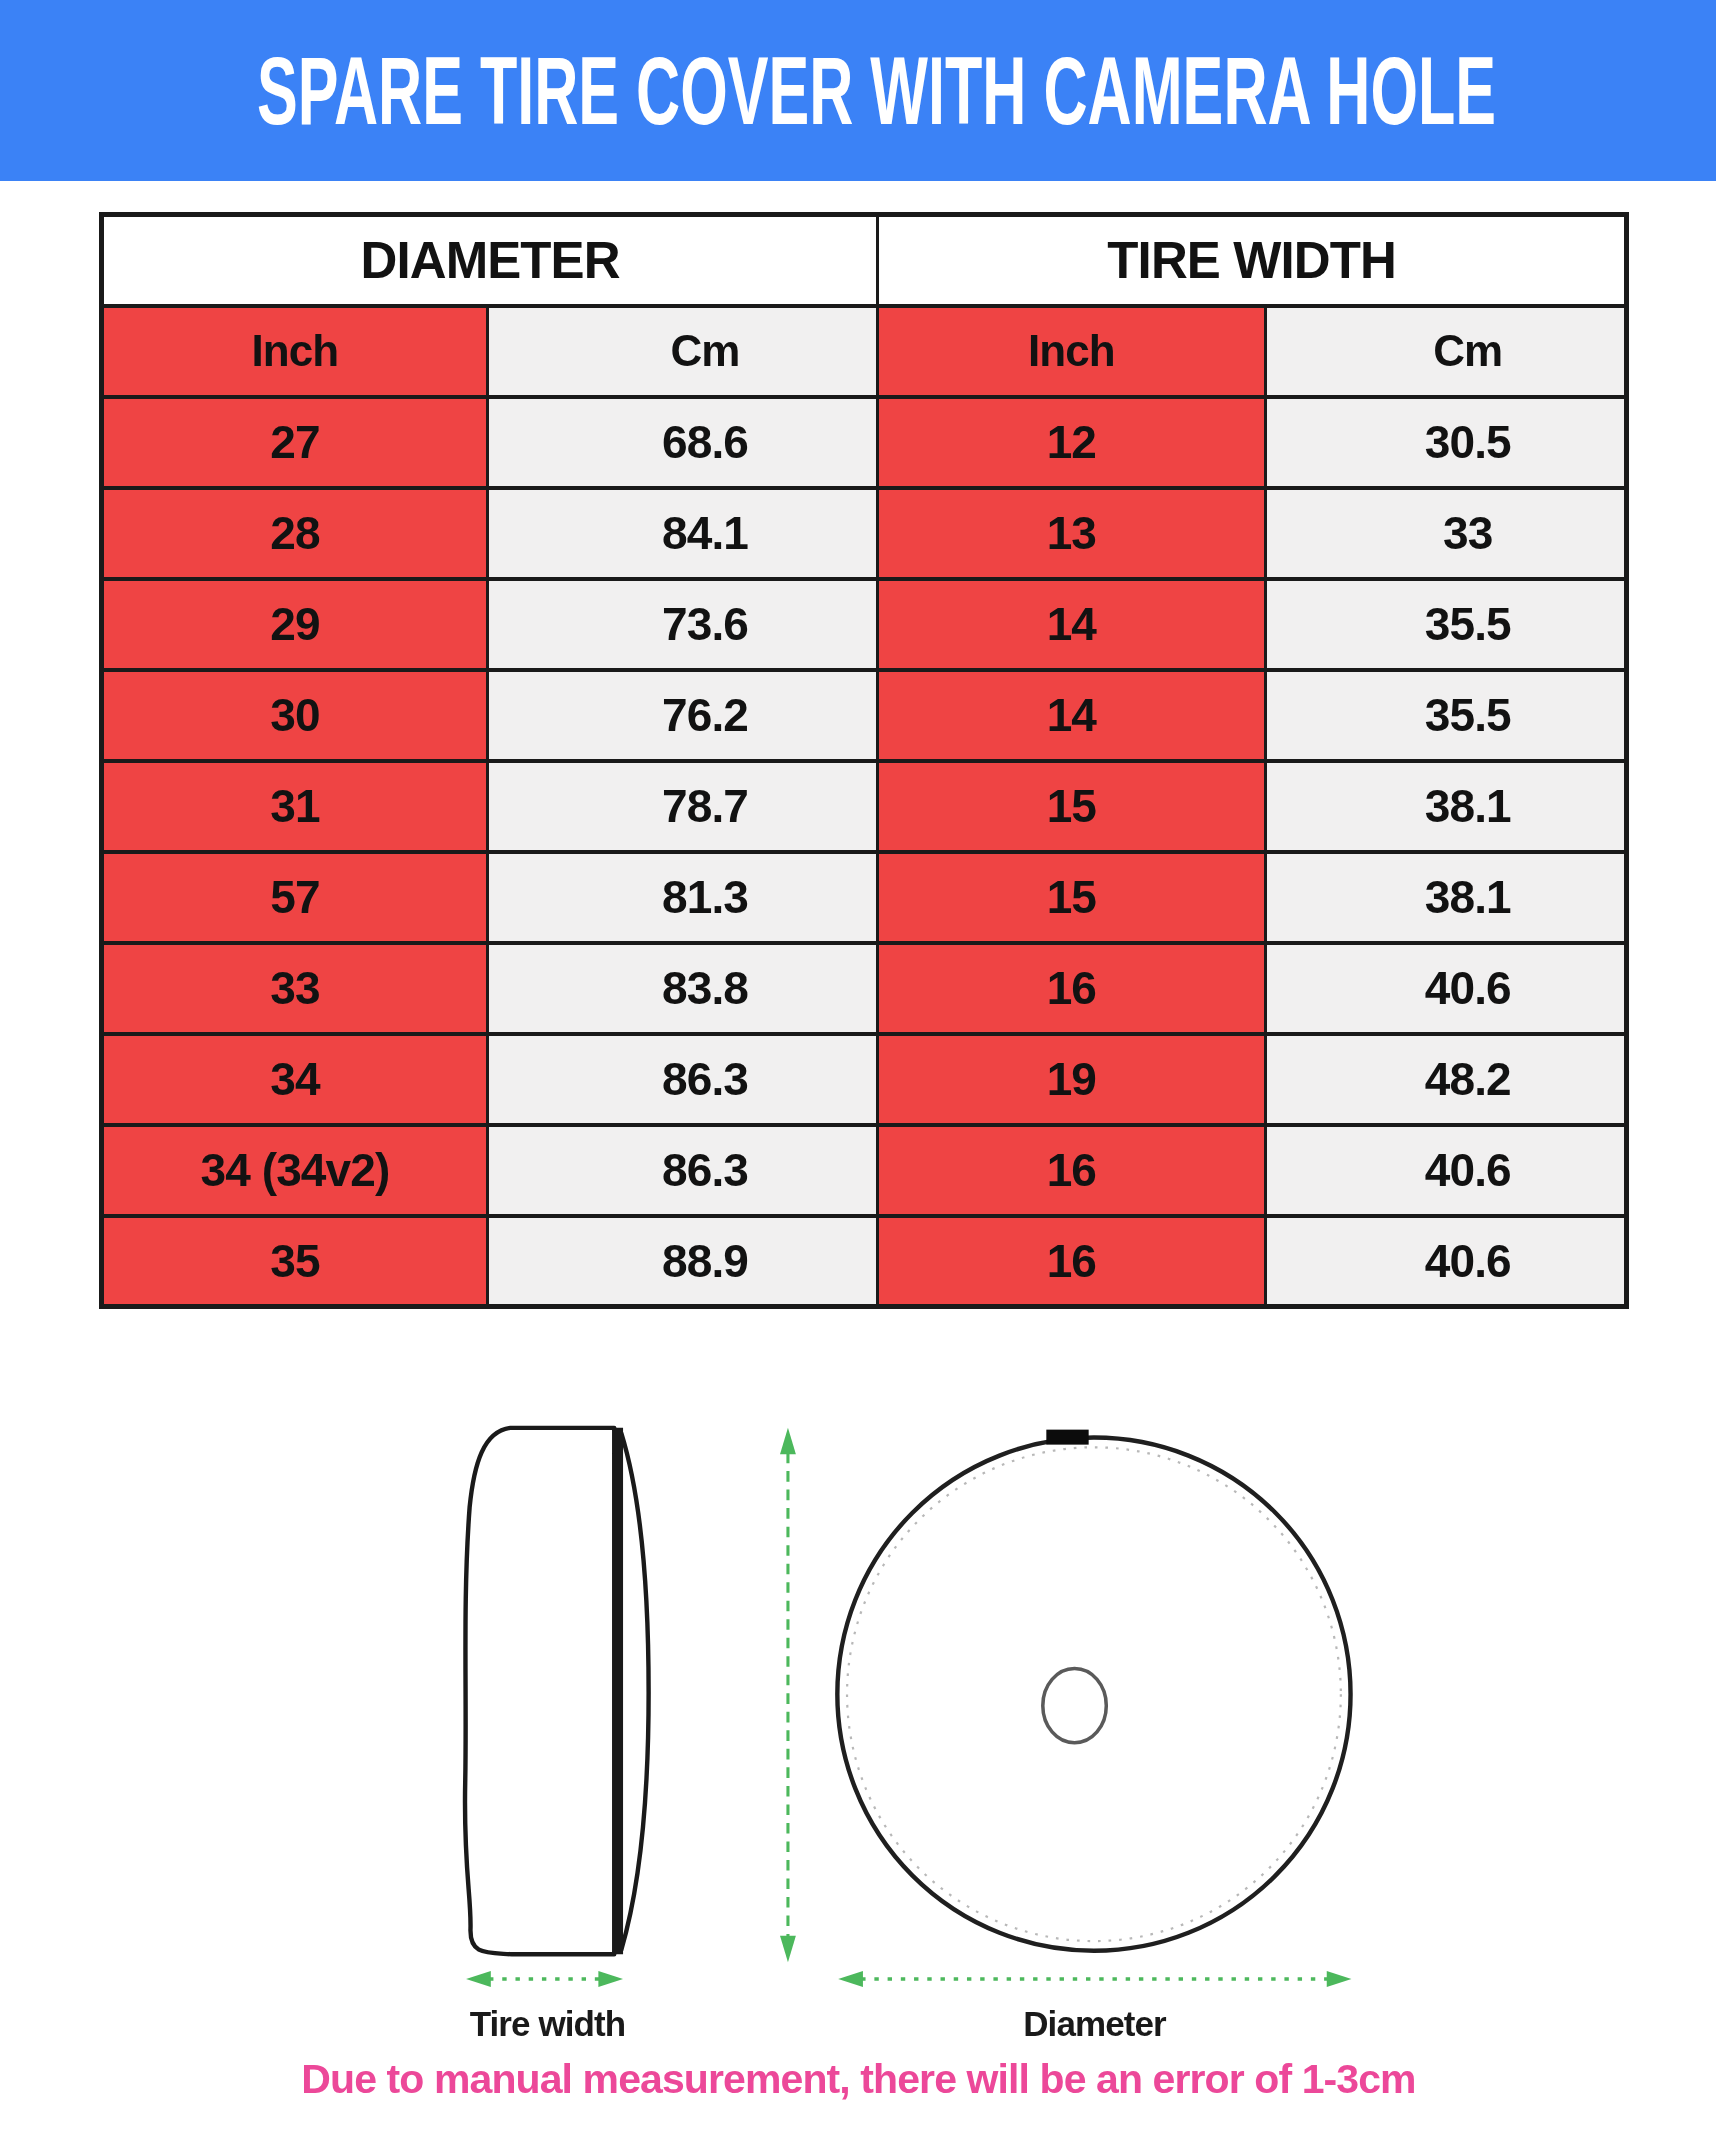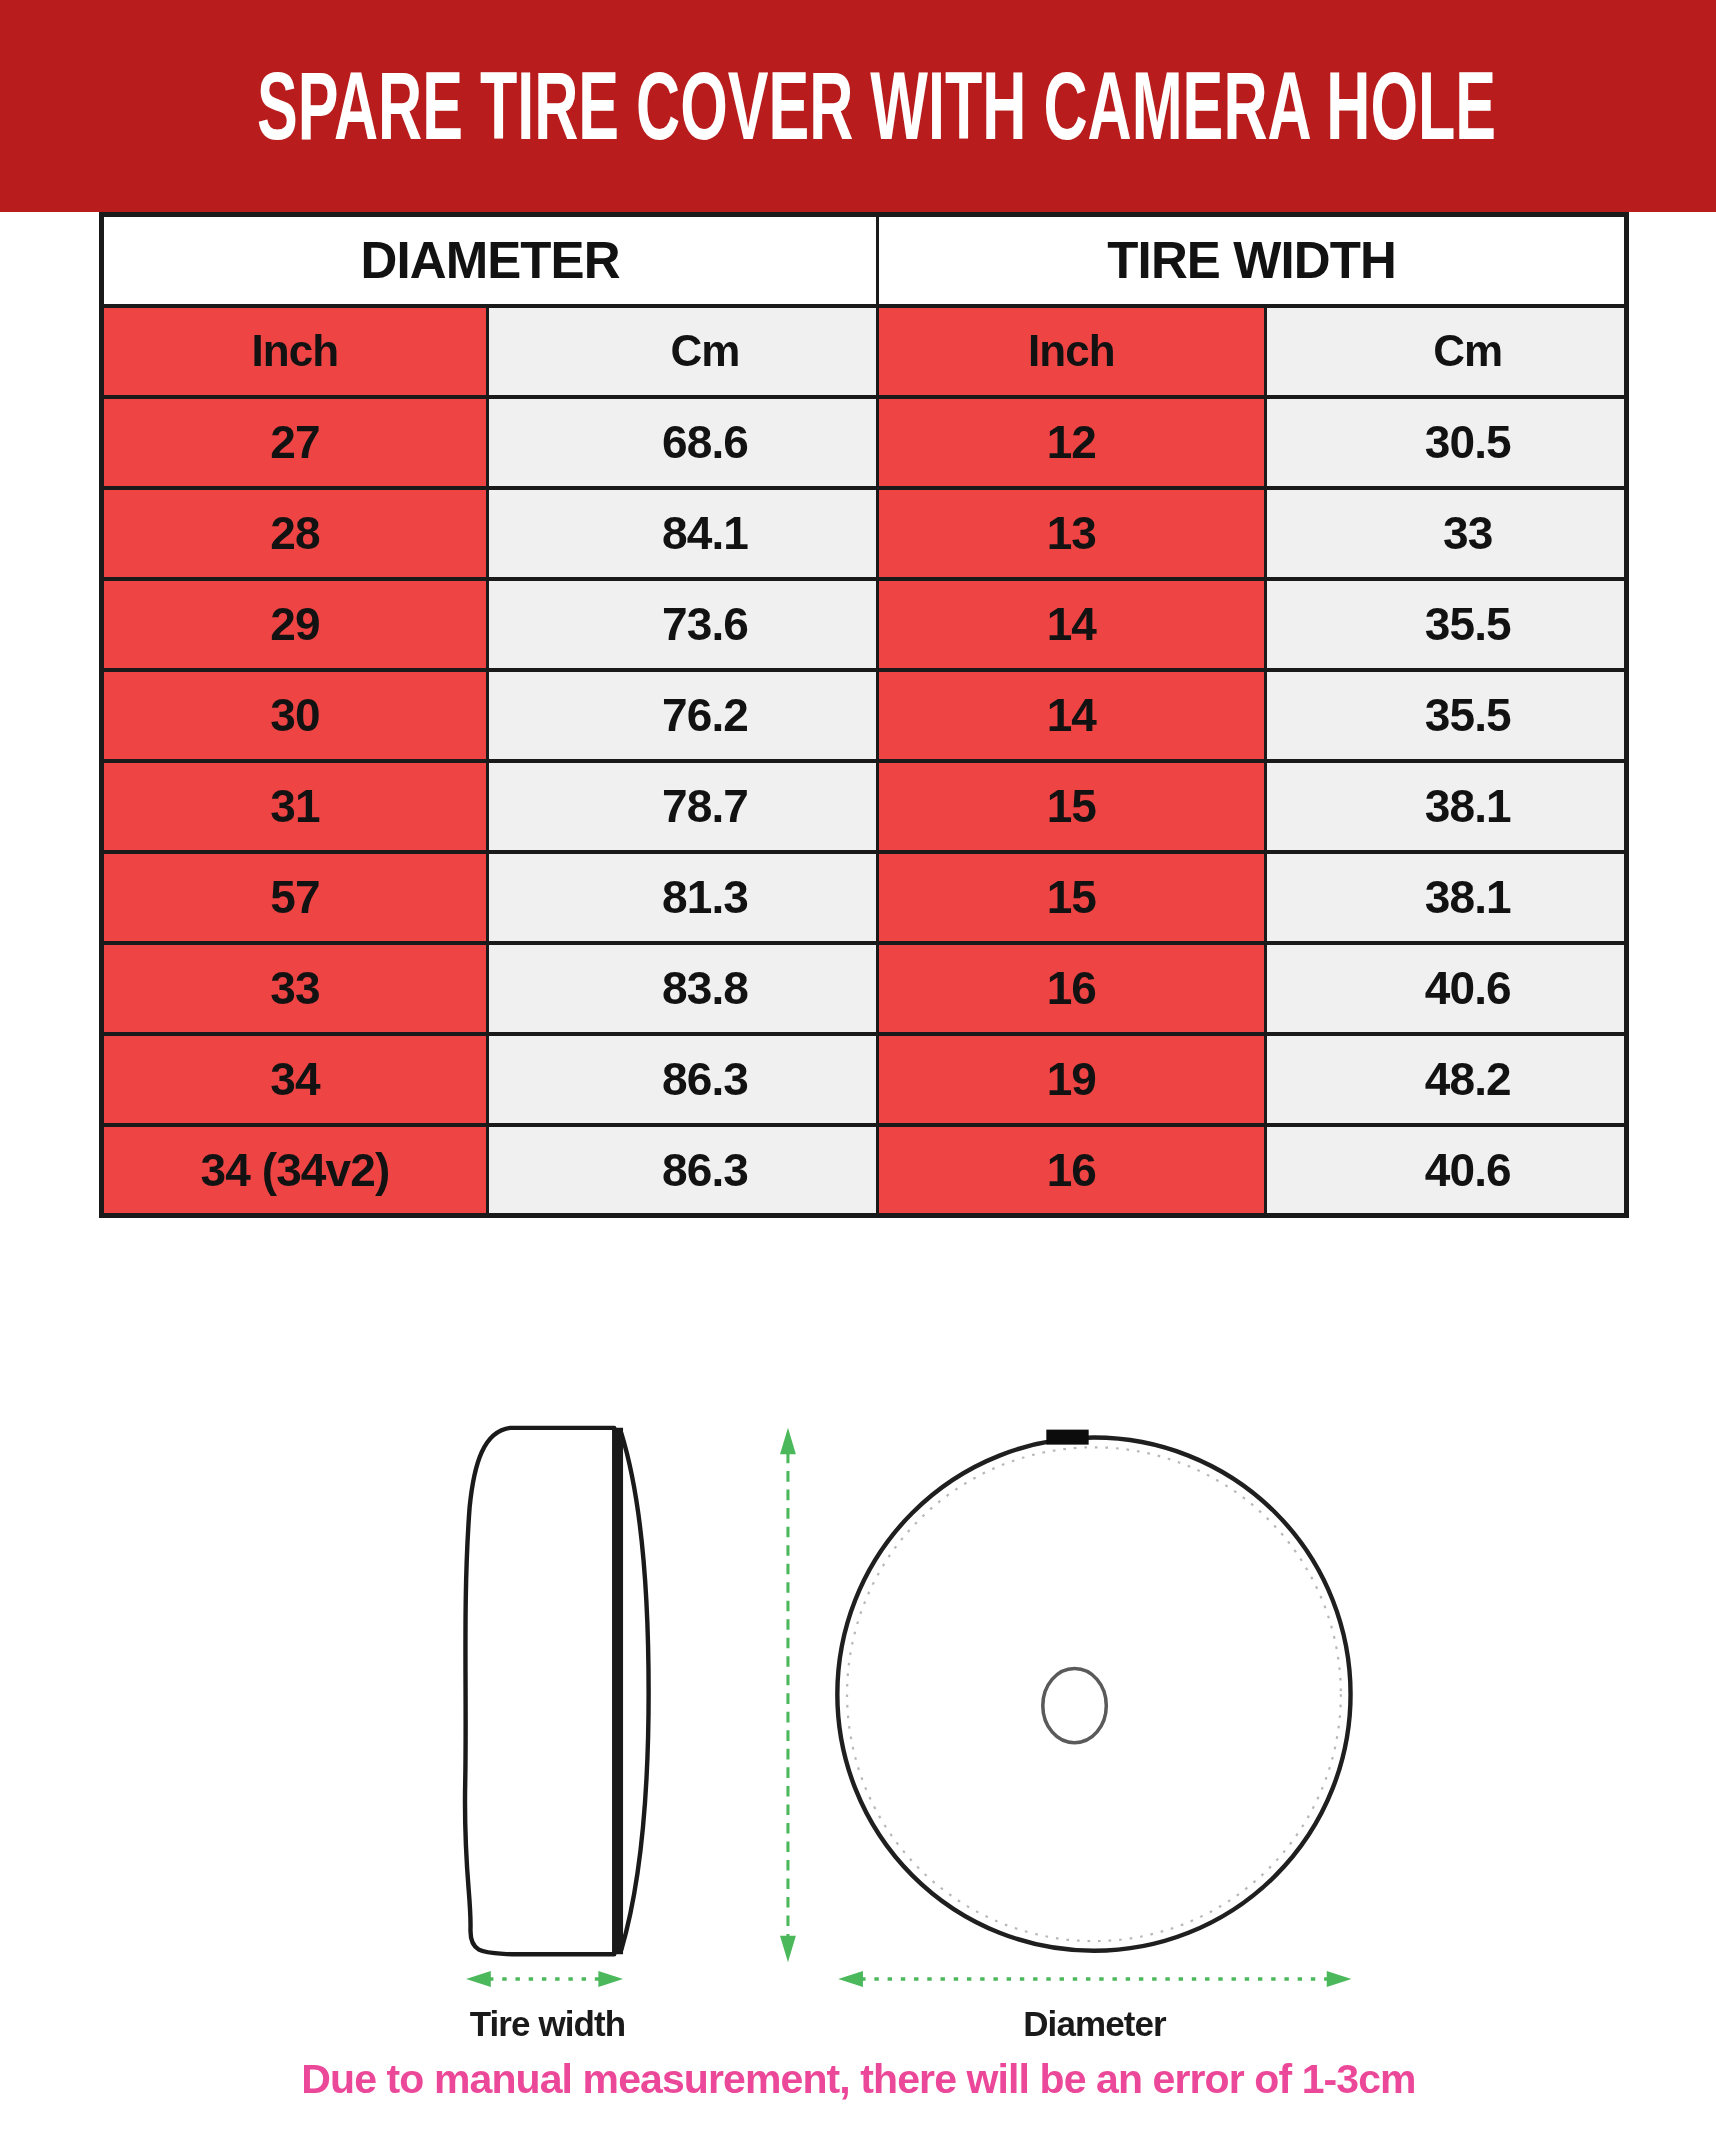--- a/index.html
+++ b/index.html
@@ -2,22 +2,22 @@
 <html style="font-size:14px"><head>
 <meta charset="utf-8">
 <style>
   * { margin: 0; padding: 0; box-sizing: border-box; }
   html, body { width: 1717px; height: 2149px; background: #ffffff; overflow: hidden; }
   body { position: relative; font-family: "Liberation Sans", sans-serif; }
 
   
   .banner {
     position: absolute; top: 0; left: 0;
-    width: 1717px; height: 212px;
-    background: #b91c1c;
+    width: 1717px; height: 181px;
+    background: #3b82f6;
     display: flex; align-items: center; justify-content: center; padding-left: 35px;
   }
   .banner-title {
     font-size: 97px; font-weight: 700; color: #ffffff;
     white-space: nowrap; letter-spacing: 0px;
     transform: scaleX(0.63); transform-origin: center center;
     display: inline-block;
   }
 
   
@@ -135,20 +135,26 @@
         <td class="cm-col">86.3</td>
         <td class="inch-col">19</td>
         <td class="cm-col">48.2</td>
       </tr>
       <tr>
         <td class="inch-col">34 (34v2)</td>
         <td class="cm-col">86.3</td>
         <td class="inch-col">16</td>
         <td class="cm-col">40.6</td>
       </tr>
+      <tr>
+        <td class="inch-col">35</td>
+        <td class="cm-col">88.9</td>
+        <td class="inch-col">16</td>
+        <td class="cm-col">40.6</td>
+      </tr>
     </tbody>
 </table>
 
 <svg class="diagram-svg" viewBox="0 0 1946 660">
 
   <g>
     <path d="M 578 18 C 548 22 537 58 532 108 C 524 215 529 320 527 420 C 525 515 534 550 533 586 C 532 616 551 613 580 615 L 696 615 L 696 18 Z" fill="#ffffff" stroke="#1a1a1a" stroke-width="5" stroke-linejoin="round"></path>
     <path d="M 704 24 C 726 95 735 200 735 318 C 735 430 726 535 704 610" fill="none" stroke="#1a1a1a" stroke-width="5" stroke-linecap="round"></path>
     <line x1="701" y1="18" x2="701" y2="615" stroke="#1a1a1a" stroke-width="10"></line>
   </g>

